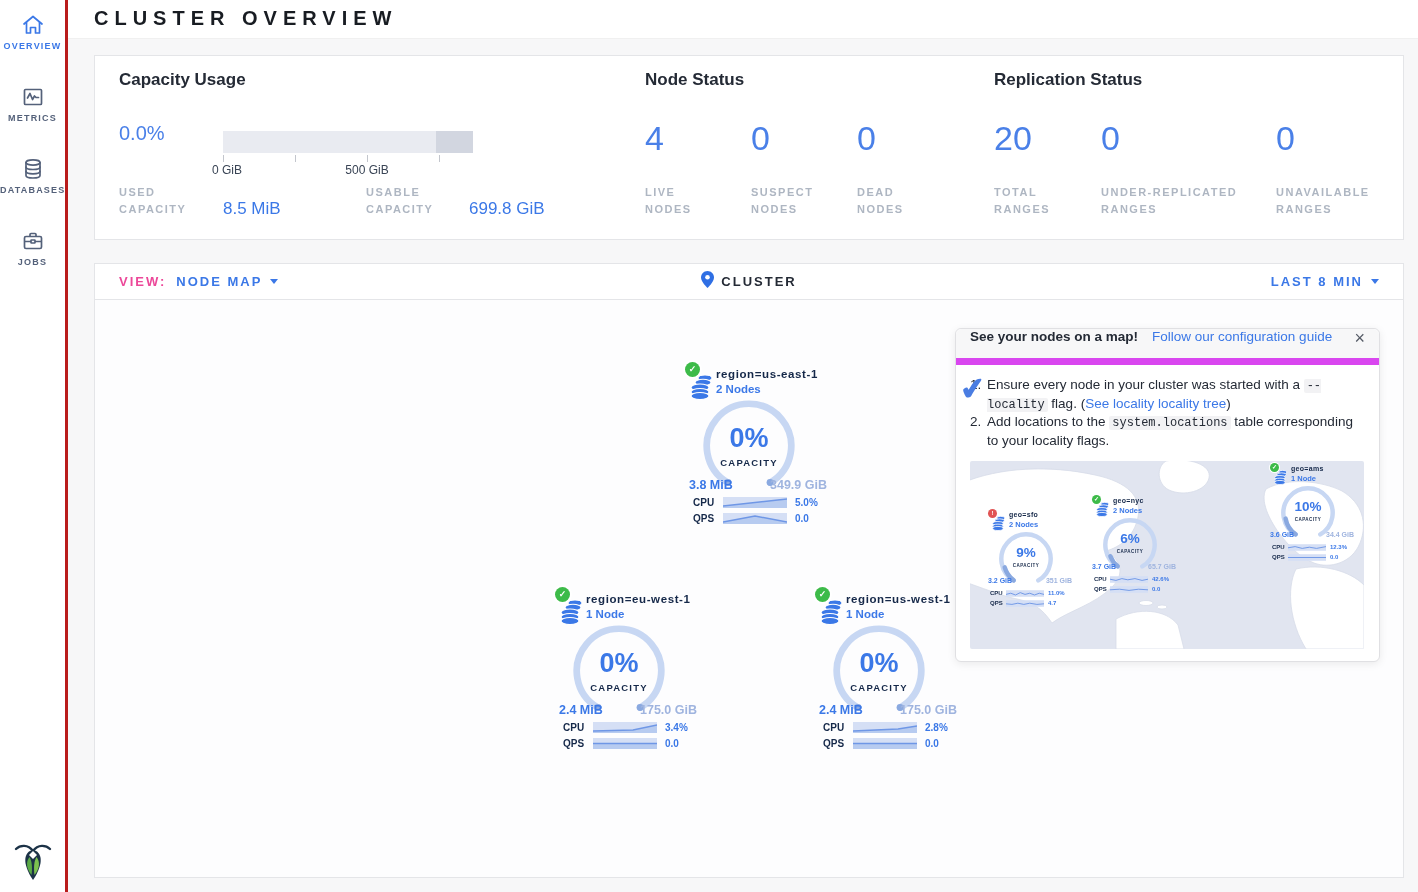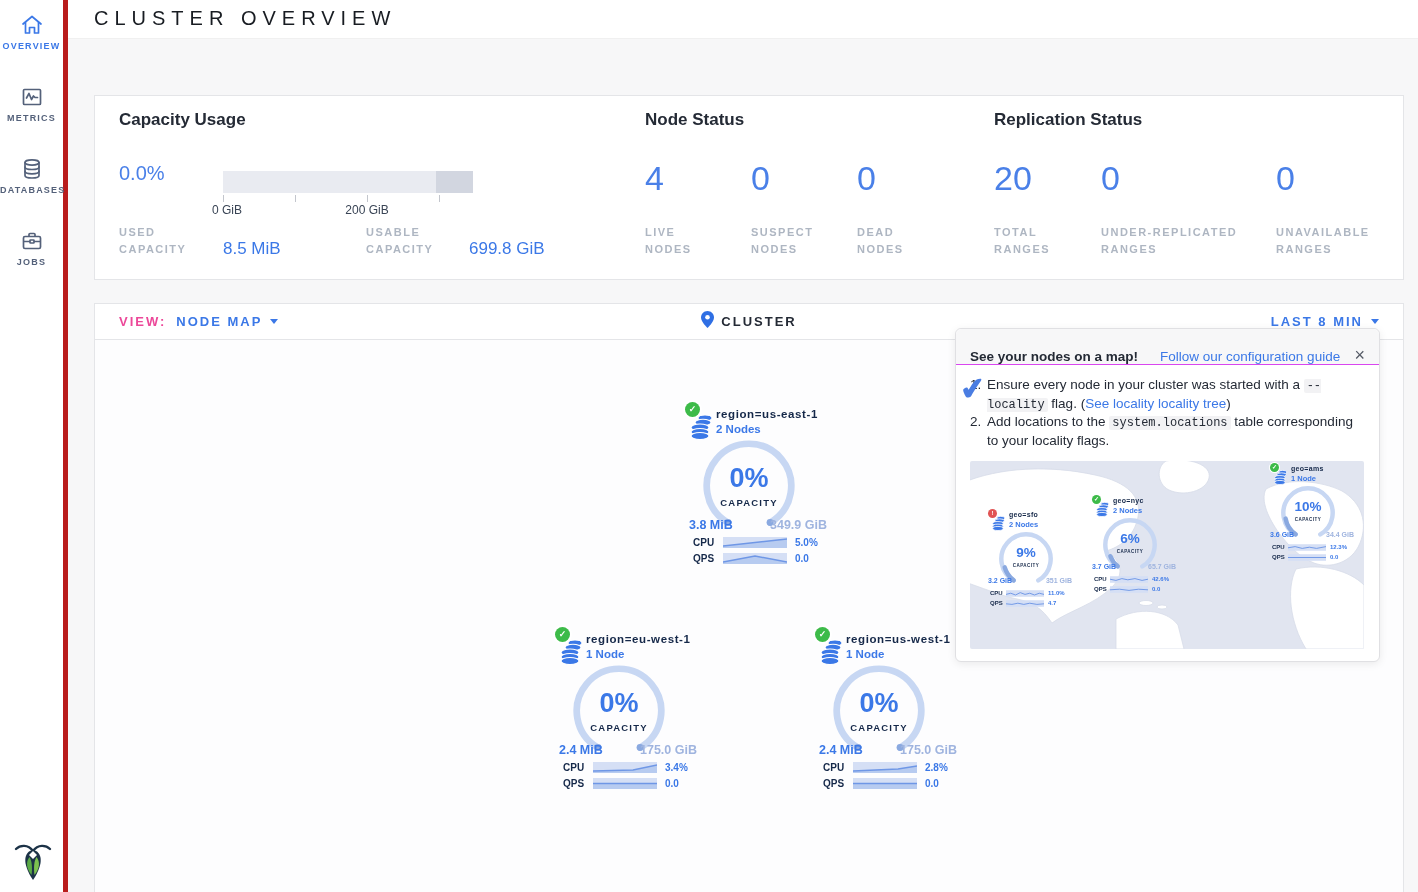--- a/index.html
+++ b/index.html
@@ -1,33 +1,33 @@
 <!DOCTYPE html>
 <html><head>
 <meta charset="utf-8">
 <style>
   * { margin:0; padding:0; box-sizing:border-box; }
   html,body { width:1418px; height:892px; overflow:hidden; }
   body { font-family:"Liberation Sans", sans-serif; background:#f7f7f8; color:#242a35; }
 
   
-  .sidebar { position:absolute; left:0; top:0; width:68px; height:892px; background:#fff; border-right:5px solid #b91c1c; z-index:30; }
+  .sidebar { position:absolute; left:0; top:0; width:68px; height:892px; background:#fff; border-right:3px solid #b91c1c; z-index:30; }
   .side-item { width:100%; text-align:center; cursor:pointer; margin-top:34px; }
   .side-item:first-child { margin-top:13px; }
   .side-item .icon { display:block; margin:0 auto 4px; width:24px; height:24px; }
   .side-label { font-size:9px; font-weight:bold; letter-spacing:1.2px; color:#54617a; }
   .side-item.active .side-label { color:#3b78e7; }
   .side-logo { position:absolute; bottom:10px; left:14px; width:38px; height:44px; }
 
   
   .main { position:absolute; left:68px; top:0; width:1350px; height:892px; }
   .page-header { position:absolute; left:0; top:0; width:100%; height:39px; background:#fff; border-bottom:1px solid #f0f0f0; }
-  .page-title { position:absolute; left:26px; top:7px; font-size:20px; font-weight:normal; letter-spacing:6px; color:#181c22; }
-
-  .panel { position:absolute; background:#fff; border:1px solid #e4e5e8;margin-top:40px; }
+  .page-title { position:absolute; left:26px; top:7px; font-size:20px; font-weight:bold; letter-spacing:6px; color:#181c22; }
+
+  .panel { position:absolute; background:#fff; border:1px solid #e4e5e8; }
   .summary-panel { left:26px; top:55px; width:1310px; height:185px; }
   .view-bar { left:26px; top:263px; width:1310px; height:37px; display:flex; align-items:center; padding:0 24px; }
   .map-panel { left:26px; top:300px; width:1310px; height:578px; background:#fdfdfe; border-top:none; }
 
   .section-title { position:absolute; top:14px; font-size:17px; font-weight:600; color:#242a35; }
   .big-num { position:absolute; font-size:34px; font-weight:300; color:#4a80e8; }
   .cap-pct { position:absolute; left:24px; top:66px; font-size:20px; font-weight:300; color:#4a80e8; }
   .stat-label { position:absolute; font-size:11px; font-weight:bold; color:#aeb6c2; letter-spacing:1.5px; line-height:17px; }
   .stat-value { position:absolute; font-size:17px; color:#3b78e7; }
 
@@ -63,21 +63,21 @@
   .cap-used { color:#3b78e7; }
   .cap-total { color:#9fb4df; }
   .metric-row { position:absolute; left:10px; width:150px; height:12px; display:flex; align-items:center; }
   .metric-row .mlabel { width:30px; font-size:10px; font-weight:bold; color:#152849; }
   .metric-row .mvalue { margin-left:8px; font-size:10px; font-weight:bold; color:#3b78e7; }
   .row-cpu { top:134px; } .row-qps { top:150px; }
   .spark { width:64px; height:11px; }
 
   
   .guide-tooltip { position:absolute; left:887px; top:328px; width:425px; height:334px; background:#fff; border:1px solid #e0e0e3; border-radius:6px; box-shadow:0 2px 8px rgba(0,0,0,0.08); z-index:20; }
-  .tt-header { height:36px; background:#f7f7f8; border-bottom:1px solid #d946ef; border-radius:6px 6px 0 0; display:flex; align-items:flex-end; padding:0 14px;gap:8px; }
+  .tt-header { height:36px; background:#f7f7f8; border-bottom:7px solid #d946ef; border-radius:6px 6px 0 0; display:flex; align-items:flex-start; padding:0 14px; }
   .tt-title { font-size:13.5px; font-weight:bold; color:#242a35; }
   .tt-link { font-size:13.5px; color:#3b78e7; margin-left:14px; cursor:pointer; }
   .tt-close { margin-left:auto; font-size:18px; color:#555b66; cursor:pointer; line-height:1; }
   .tt-body { position:relative; padding:11px 14px 0 14px; font-size:13.5px; line-height:1.38; color:#242a35; }
   .tt-step { display:flex; }
   .tt-num { width:17px; flex:none; }
   .tt-code { font-family:"Liberation Mono", monospace; font-size:12px; background:#f2f2f4; padding:0 3px; border-radius:2px; }
   .tt-inline-link { color:#3b78e7; cursor:pointer; }
   .big-check { position:absolute; left:4px; top:3px; font-size:30px; font-weight:bold; color:#4a7de2; transform:rotate(-6deg); pointer-events:none; }
 
@@ -169,21 +169,21 @@
     <div class="cap-pct">0.0%</div>
 
     <div class="cap-bar">
       <div class="cap-bar-dark"></div>
     </div>
     <div class="cap-tick" style="left:128px"></div>
     <div class="cap-tick" style="left:200px"></div>
     <div class="cap-tick" style="left:272px"></div>
     <div class="cap-tick" style="left:344px"></div>
     <div class="cap-tick-label" style="left:132px">0 GiB</div>
-    <div class="cap-tick-label" style="left:272px">200 GiB</div>
+    <div class="cap-tick-label" style="left:272px">500 GiB</div>
 
     <div class="stat-label" style="left:24px; top:128px">
       <div>USED</div>
       <div>CAPACITY</div>
     </div>
     <div class="stat-value" style="left:128px; top:143px">8.5 MiB</div>
 
     <div class="stat-label" style="left:271px; top:128px">
       <div>USABLE</div>
       <div>CAPACITY</div>

